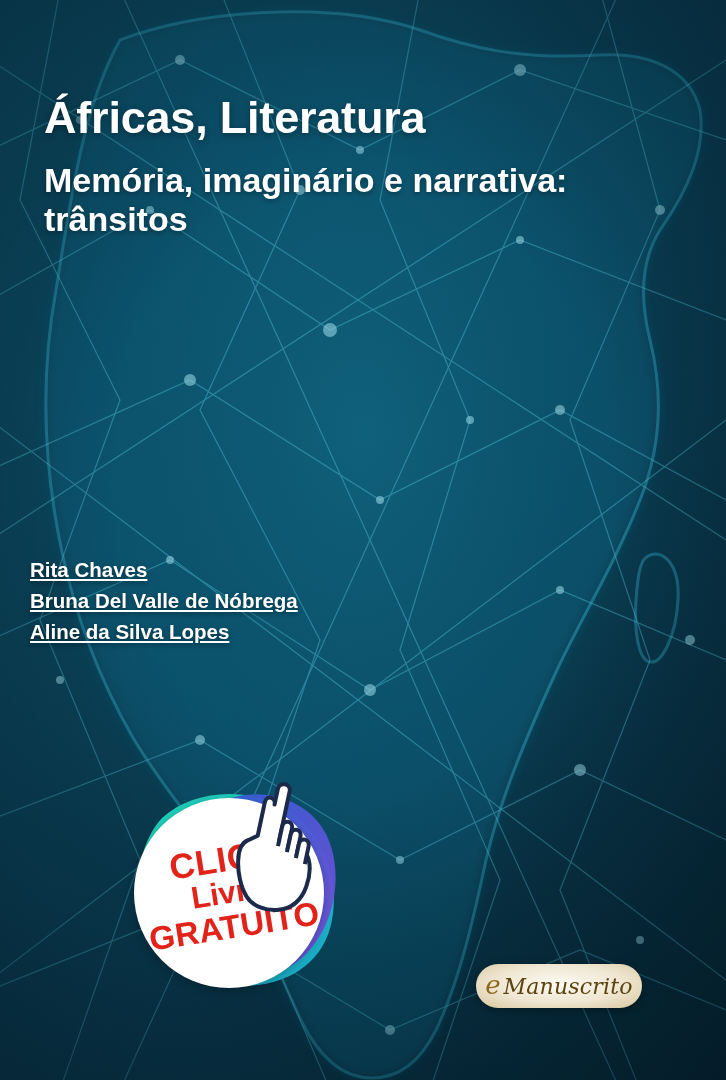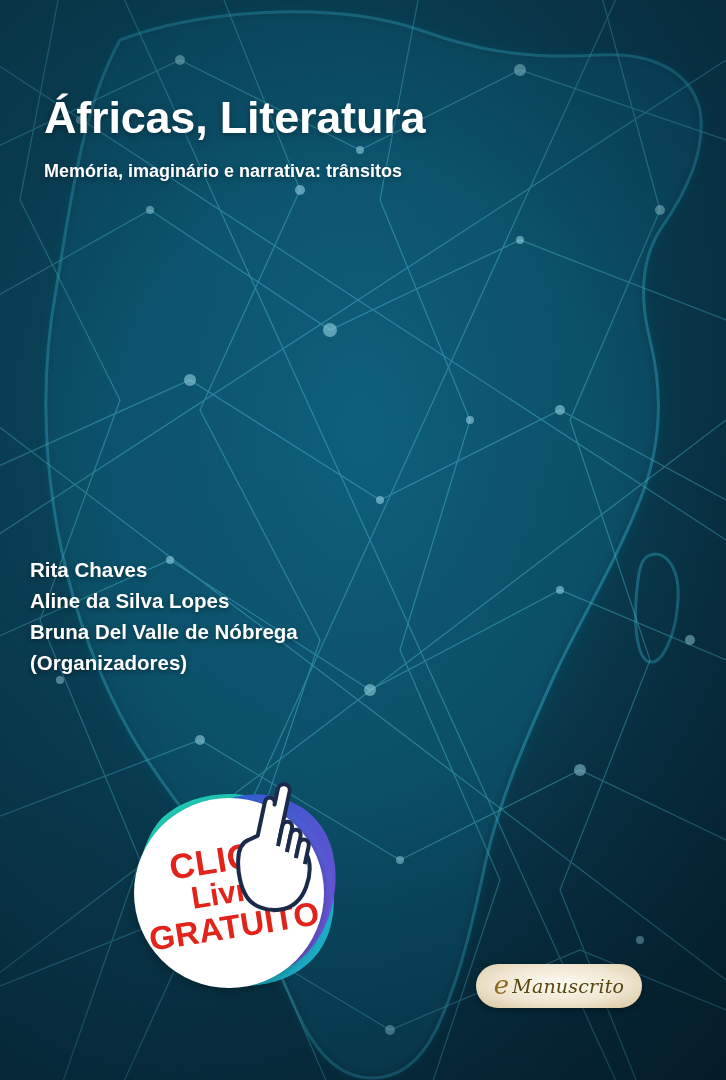--- a/index.html
+++ b/index.html
@@ -48,37 +48,38 @@
     color: #ffffff;
     font-size: 45px;
     line-height: 1.32;
     font-weight: bold;
     letter-spacing: -0.2px;
     text-shadow: 0 2px 6px rgba(0,0,0,0.35);
     margin: 0;
   }
   .subtitle {
     color: #ffffff;
-    font-size: 18px;
+    font-size: 34px;
     font-weight: bold;
     margin: 14px 0 0 0;
     text-shadow: 0 2px 5px rgba(0,0,0,0.35);
   }
   .authors {
     position: absolute;
     left: 30px;
     top: 554px;
     width: 430px;
   }
   .author-line {
     color: #ffffff;
     font-size: 20.5px;
     font-weight: bold;
     line-height: 1.52;
     text-shadow: 0 2px 5px rgba(0,0,0,0.4);
+    text-decoration: underline;
   }
   
   .badge {
     position: absolute;
     left: 126px;
     top: 772px;
     width: 222px;
     height: 222px;
   }
   .badge-blob {
@@ -152,21 +153,21 @@
   .logo-mark {
     font-family: "DejaVu Serif", serif;
     font-size: 26px;
     font-style: italic;
     color: #8a6a1f;
     line-height: 1;
     padding-bottom: 3px;
   }
   .logo-text {
     font-family: "DejaVu Serif", serif;
-    font-size: 19px;
+    font-size: 22px;
     font-style: italic;
     color: #5a4410;
     letter-spacing: 0.2px;
     text-align: right;
   }
 </style>
 </head>
 <body>
 
 <div class="cover">
@@ -263,23 +264,22 @@
 
     <div class="title-block">
       <h1 class="title">
         <span>Áfricas, Literatura</span><br>
       </h1>
       <div class="subtitle">Memória, imaginário e narrativa: trânsitos</div>
     </div>
 
     <div class="authors">
       <div class="author-line">Rita Chaves</div>
+      <div class="author-line">Bruna Del Valle de Nóbrega</div>
       <div class="author-line">Aline da Silva Lopes</div>
-      <div class="author-line">Bruna Del Valle de Nóbrega</div>
-      <div class="author-line">(Organizadores)</div>
     </div>
 
     <div class="badge">
       <svg class="badge-blob" viewBox="0 0 222 222">
         <defs>
           <linearGradient id="blobA" x1="0" y1="0" x2="1" y2="1">
             <stop offset="0%" stop-color="#21d3b4"></stop>
             <stop offset="100%" stop-color="#1aa7c9"></stop>
           </linearGradient>
           <linearGradient id="blobB" x1="0" y1="0" x2="1" y2="1">

